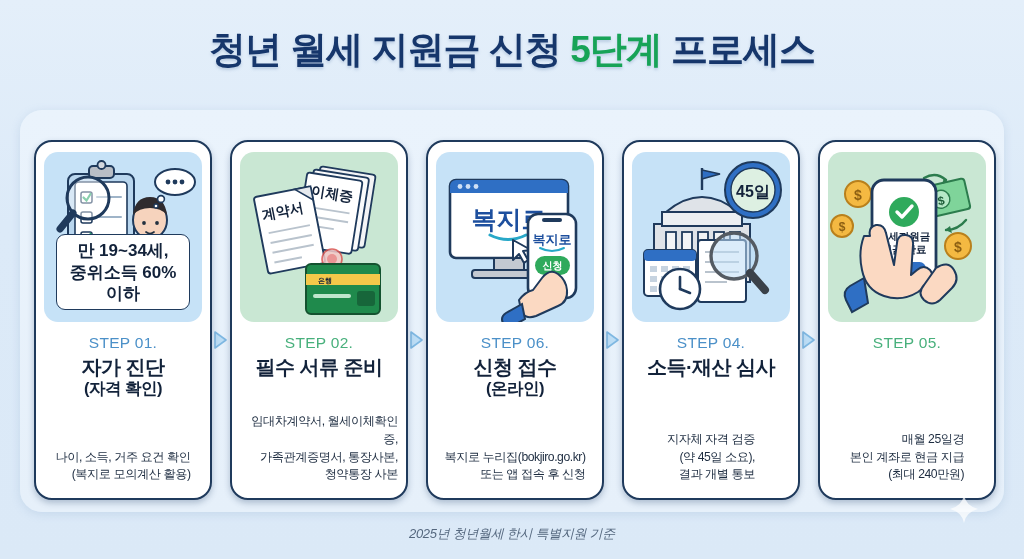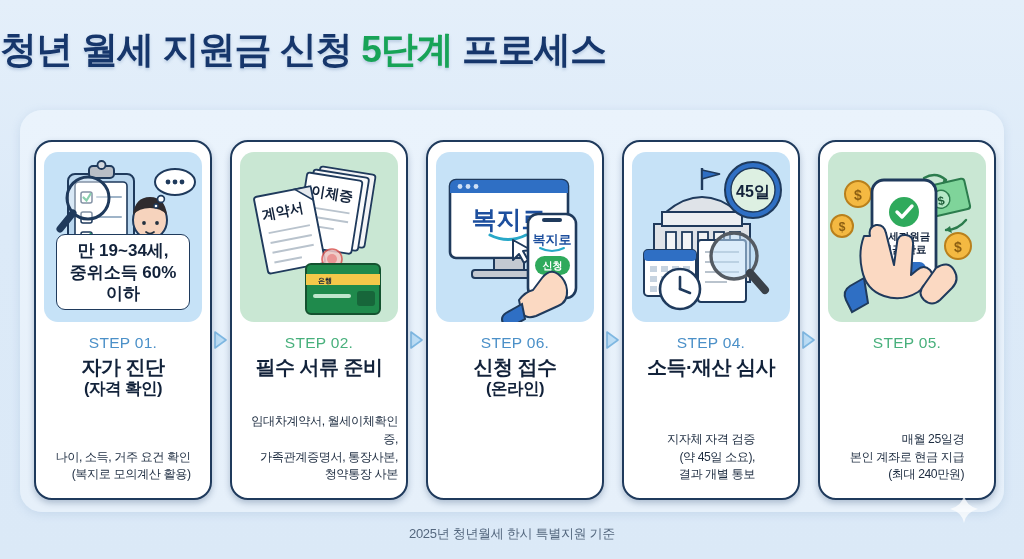--- a/index.html
+++ b/index.html
@@ -12,21 +12,21 @@
     background: linear-gradient(180deg, #e4effa 0%, #dceaf8 40%, #dbe9f7 100%);
     position: relative;
   }
 
   
   .title-bar {
     width: 100%;
     height: 100px;
     display: flex;
     align-items: center;
-    justify-content: flex-start;
+    justify-content: center;
   }
   .title {
     font-size: 37px;
     font-weight: 800;
     color: #16366b;
     letter-spacing: -1px;
     white-space: nowrap;
     text-shadow: 0 2px 3px rgba(120,150,190,.38);
   }
   .title .accent { color: #17a357; }
@@ -117,20 +117,21 @@
   }
 
   
   .footer {
     position: absolute;
     left: 0; right: 0; bottom: 16px;
     text-align: center;
     font-size: 13px;
     color: #54677e;
     letter-spacing: -.3px;
+    font-style: italic;
   }
   .sparkle {
     position: absolute;
     right: 46px; bottom: 36px;
     width: 28px; height: 28px;
     opacity: .85;
   }
 
   
   .cap {
@@ -274,20 +275,22 @@
         <rect x="99" y="104" width="35" height="19" rx="9.5" fill="#2faa5c"></rect>
         <text x="116.5" y="117" font-size="10" font-weight="800" fill="#ffffff" text-anchor="middle">신청</text>
 
         <path d="M106 126 q8-10 16-4 q8 6 9 16 q1 12-9 16 l-22 10 q-12 4-15-6 l-2-10 q6-8 14-10 z" fill="#fbd9c2" stroke="#1f3a5c" stroke-width="2" stroke-linejoin="round"></path>
         <path d="M86 152 l-16 9 q-6 4-3 10 l4 6 18-10 z" fill="#2f6fc4" stroke="#1f3a5c" stroke-width="2"></path>
       </svg>
     </div>
     <div class="step-label blue">STEP 06.</div>
     <div class="step-title">신청 접수</div>
     <div class="step-sub">(온라인)</div>
+    <div class="step-desc">복지로 누리집(bokjiro.go.kr)
+또는 앱 접속 후 신청</div>
   </div>
 
   <svg class="arrow" viewBox="0 0 18 22">
     <path d="M3 3 L14 11 L3 19 Z" fill="#bcddf5" stroke="#7fb8e2" stroke-width="1.6" stroke-linejoin="round"></path>
   </svg>
 
   <div class="card">
     <div class="illus blue">
       <svg viewBox="0 0 158 170" width="158" height="170">
 

